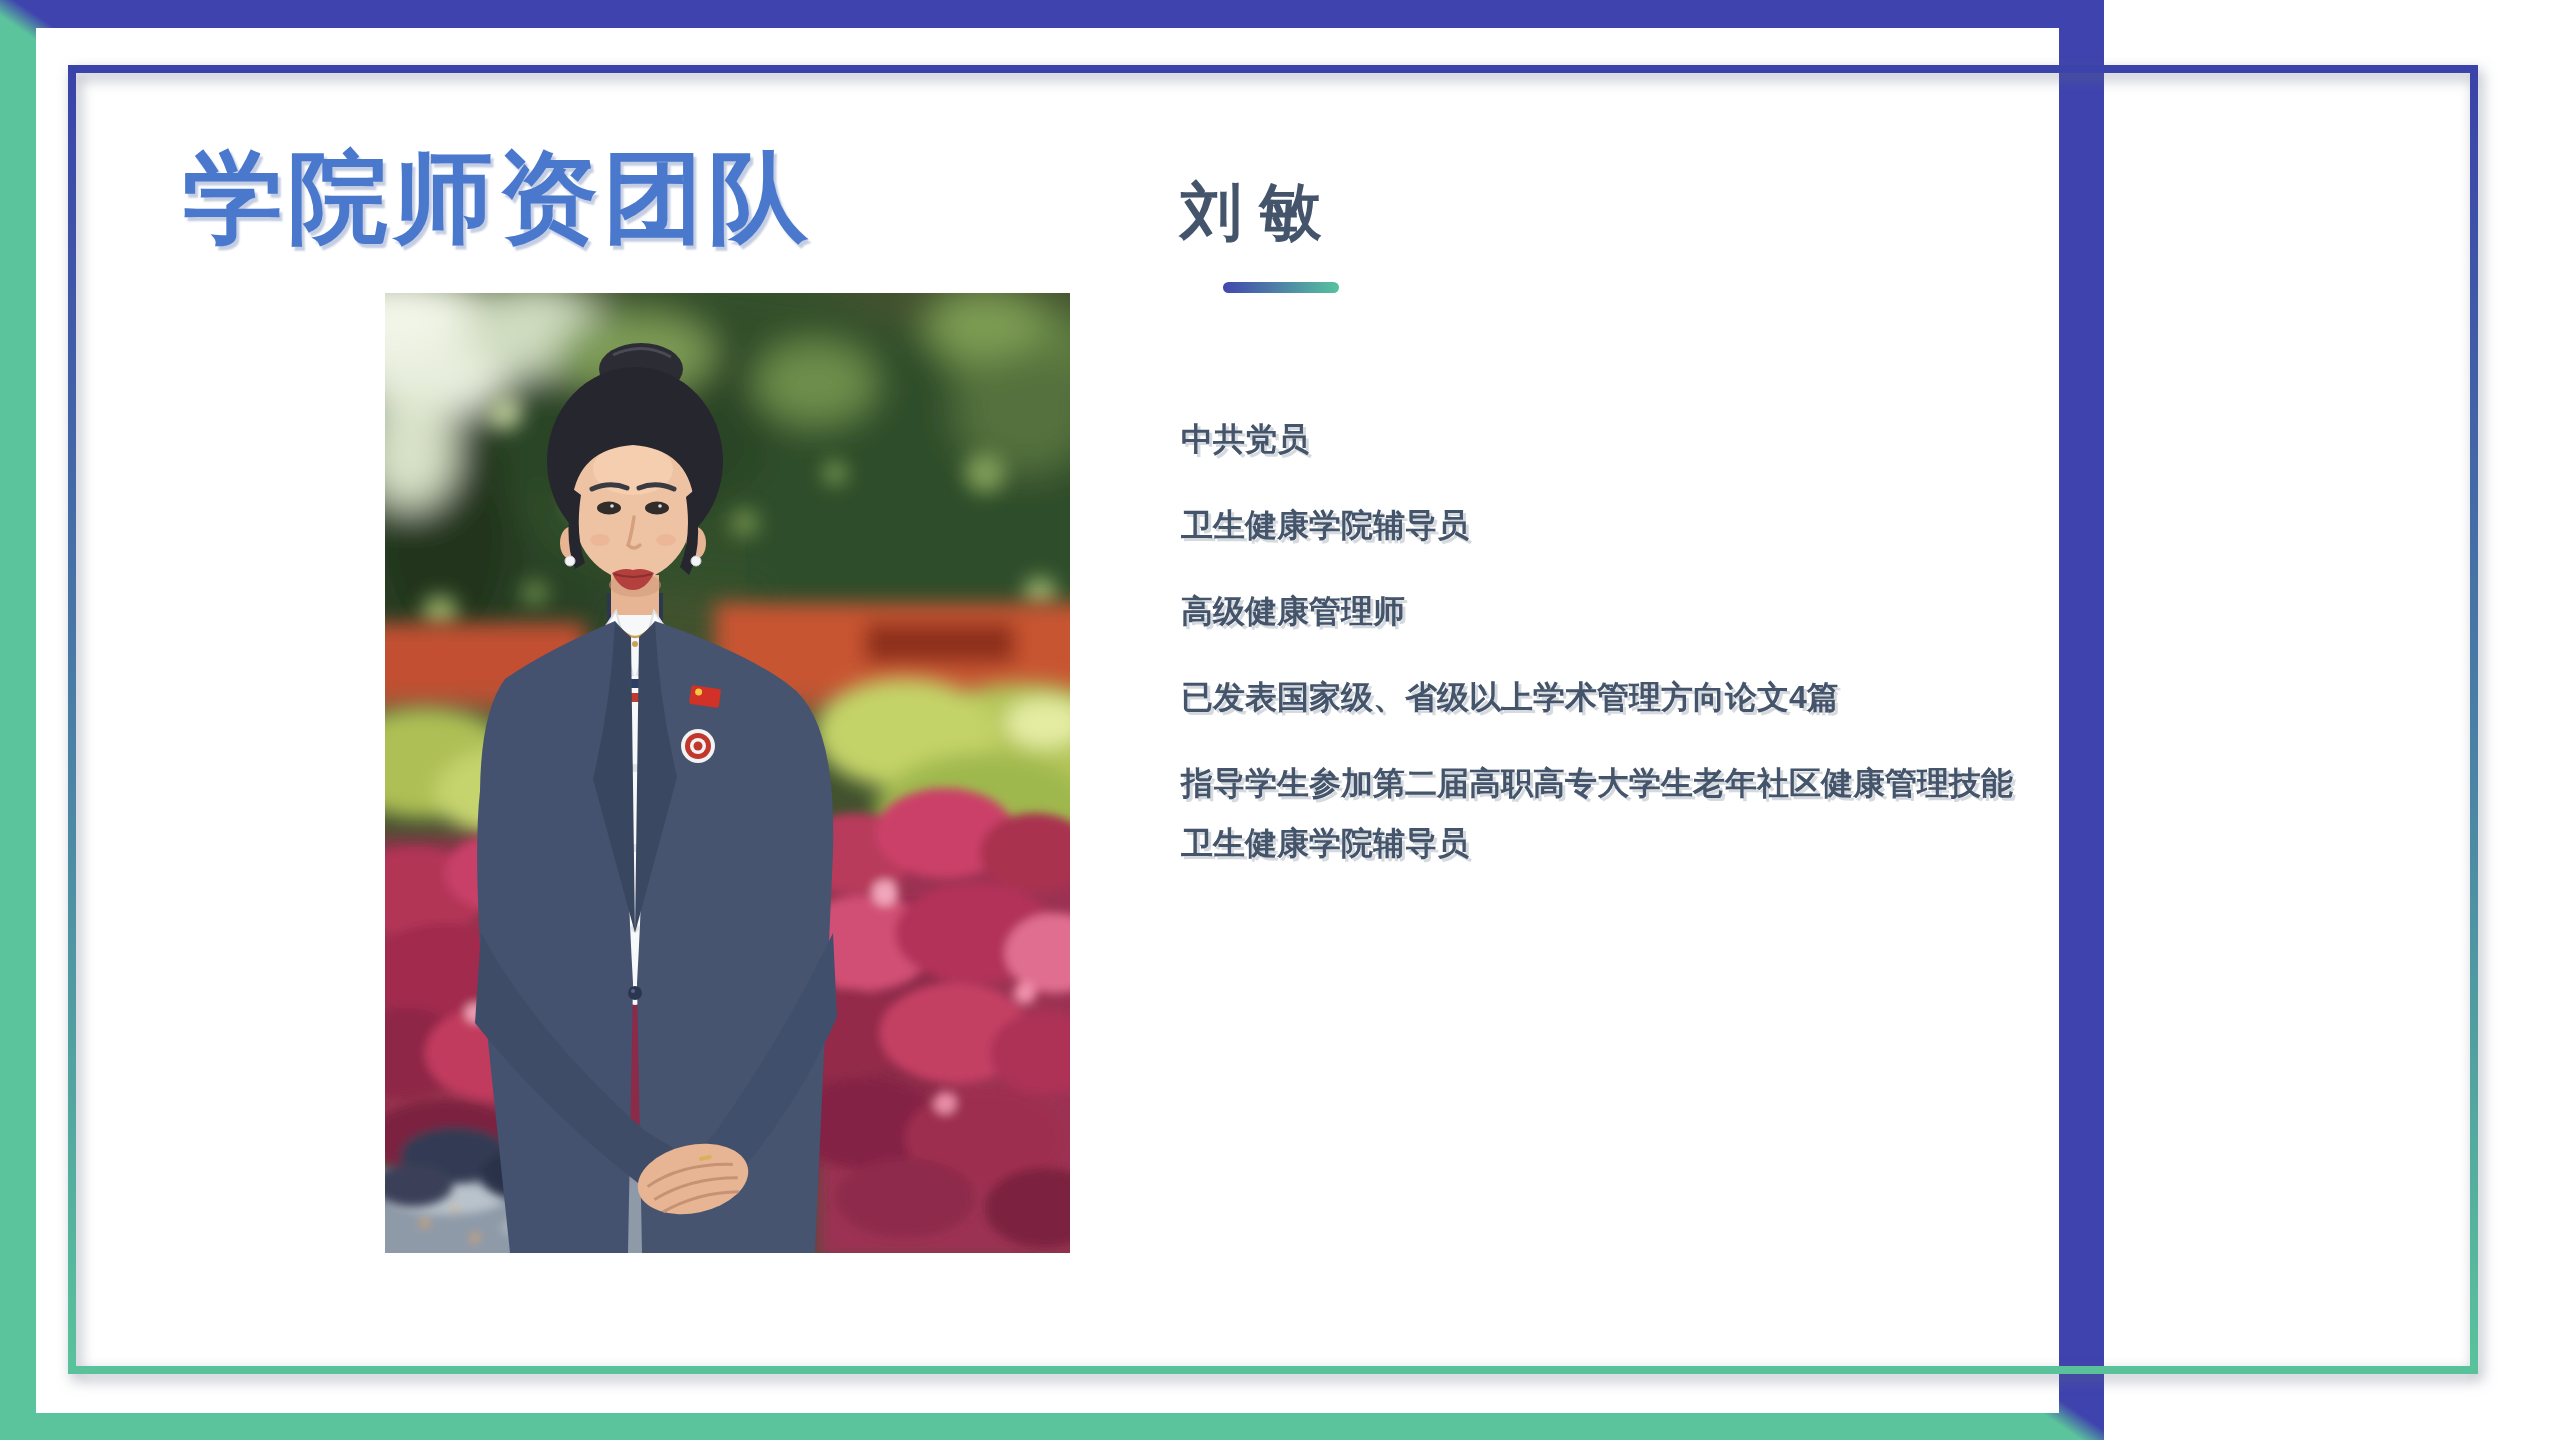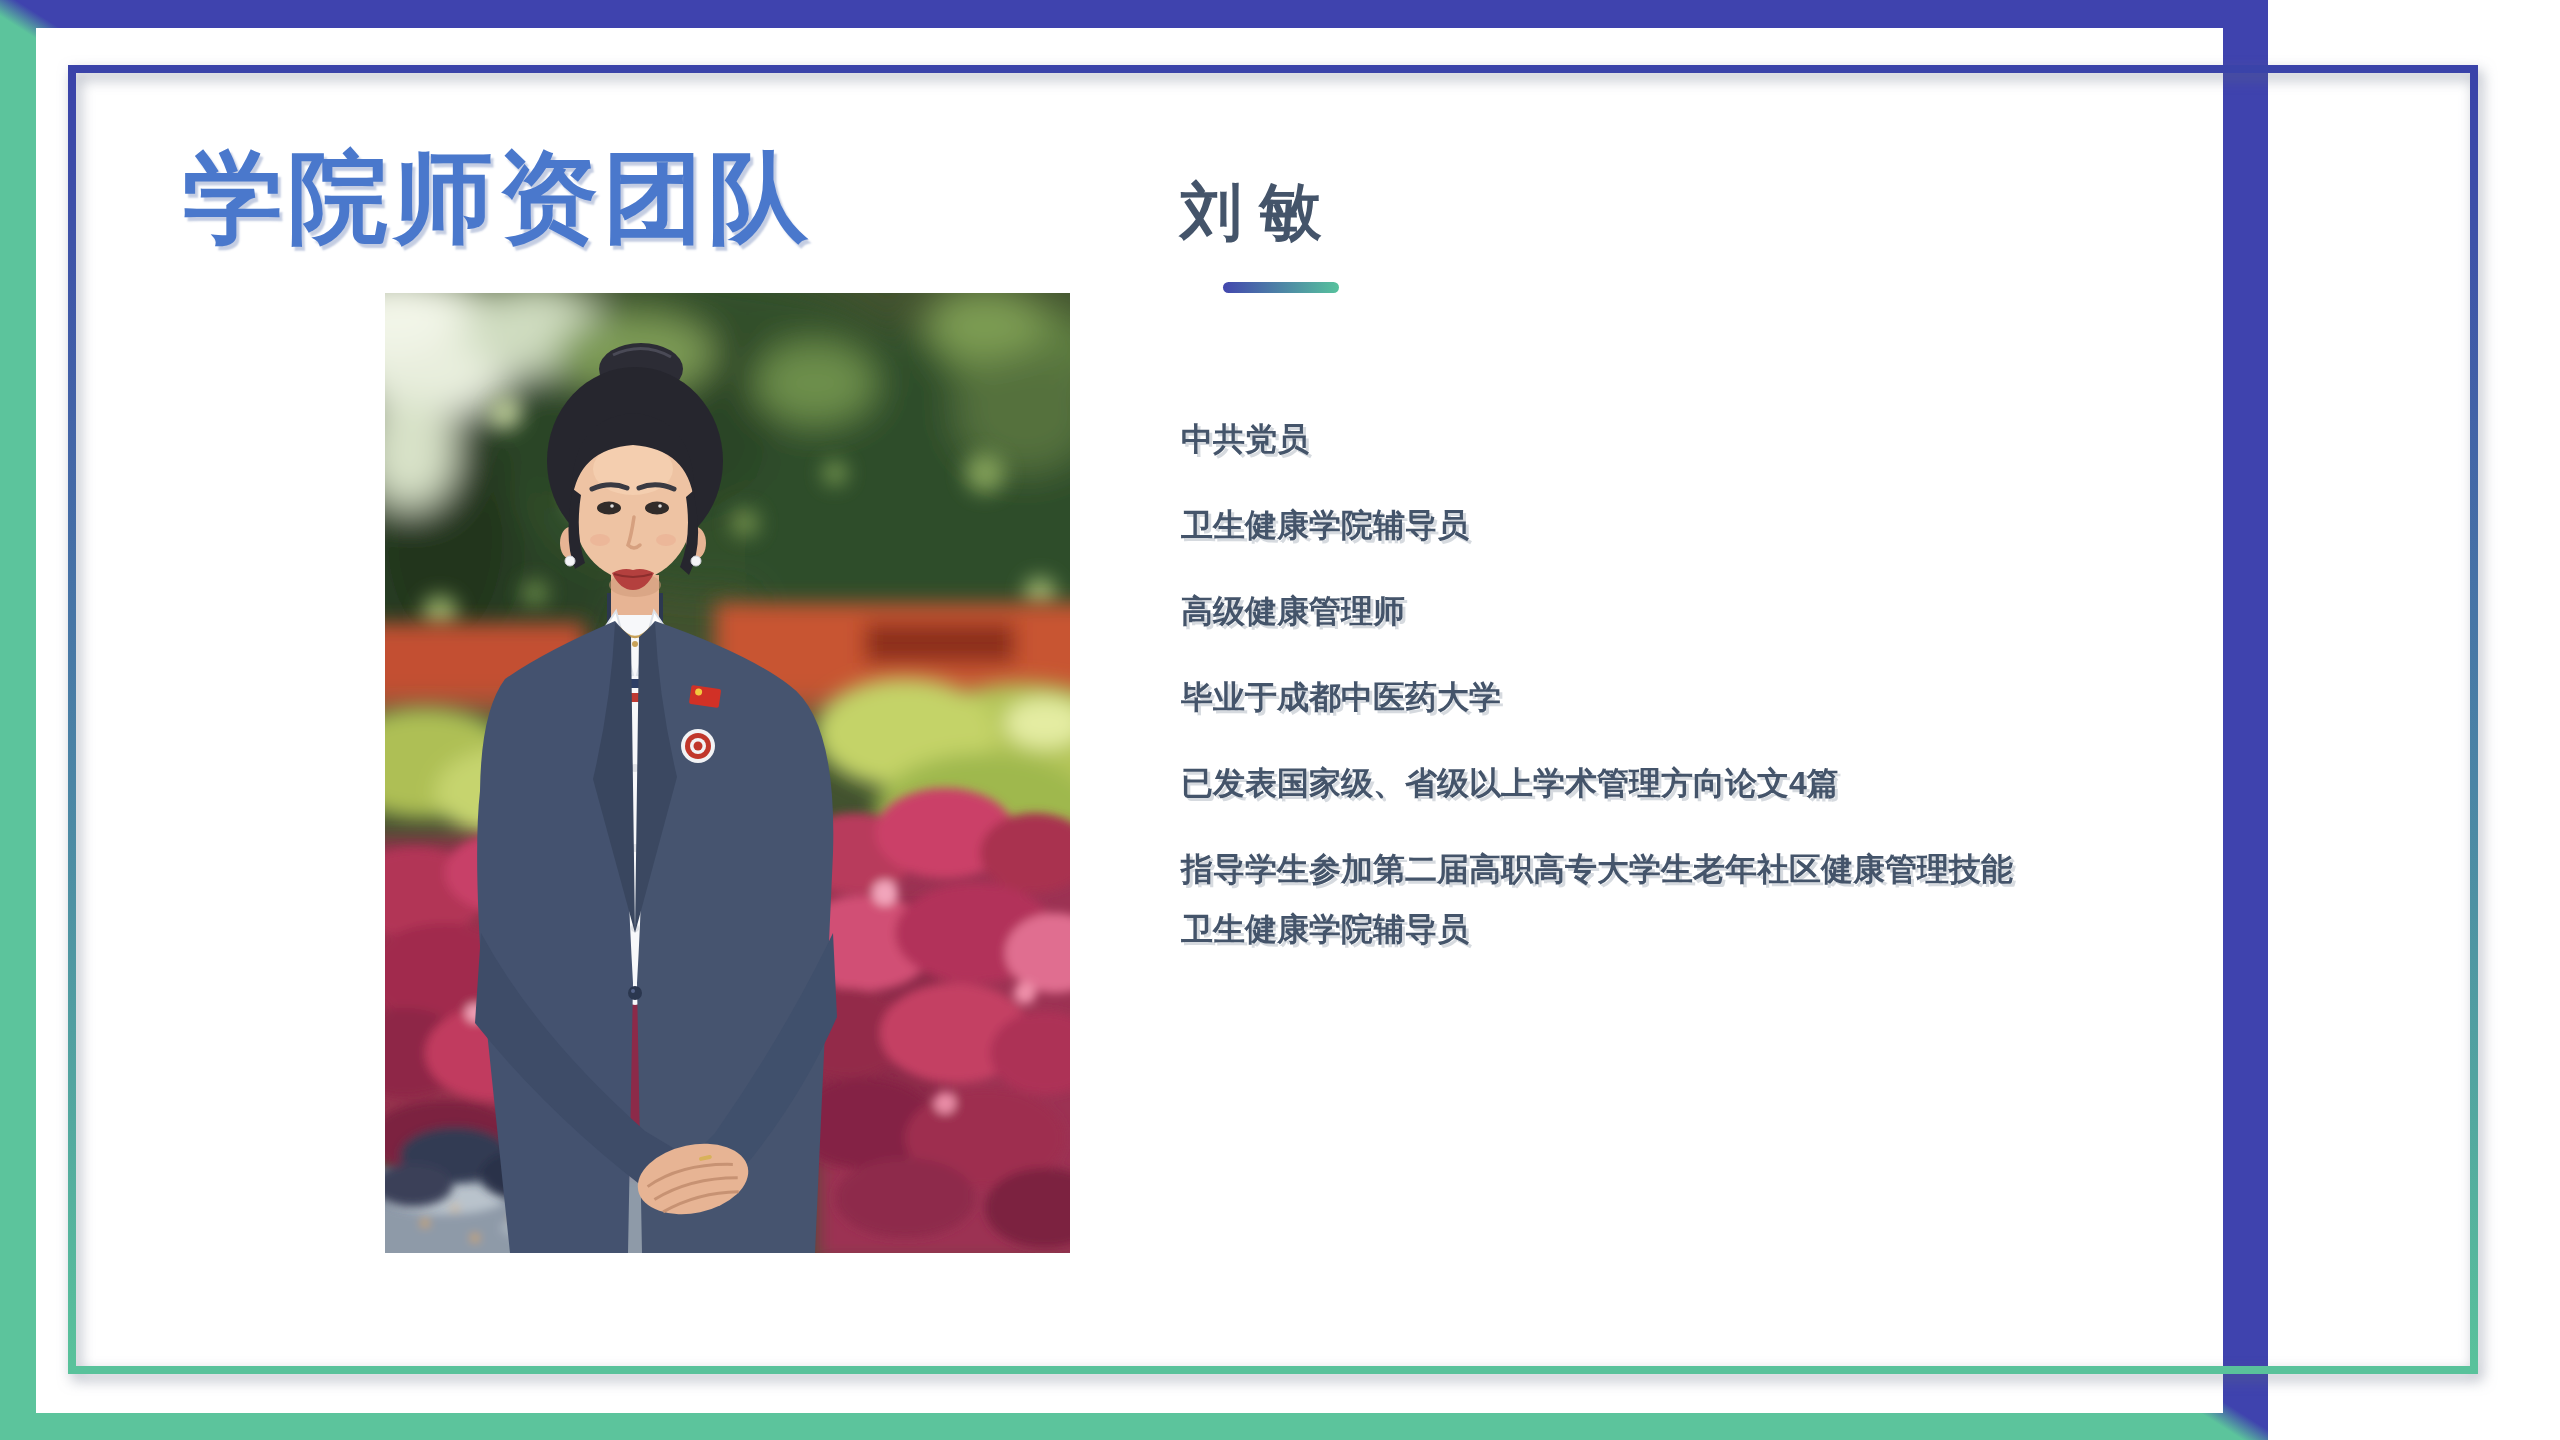--- a/index.html
+++ b/index.html
@@ -3,21 +3,21 @@
 <meta charset="utf-8">
 <style>
   :root{
     --background-green:#5CC49C; --background-blue:#3F43AE;
     --frame-top:#3A43A9; --frame-bottom:#59C29B;
     --title-blue:#4A78CC; --text-dark:#44546A;
     --divider-left:#4347AE; --divider-right:#57C29D;
   }
   html,body{margin:0;padding:0;}
   body{width:2560px;height:1440px;overflow:hidden;font-family:"Liberation Sans",sans-serif;}
-  #slide{position:relative;width:2268px;height:1440px;}
+  #slide{position:relative;width:2104px;height:1440px;}
   .bg{position:absolute;inset:0;
       background:linear-gradient(to top right,var(--background-green) 49.45%,var(--background-blue) 50.35%);}
   .card{position:absolute;left:36px;top:28px;right:45px;bottom:27px;background:#ffffff;}
   .frame{position:absolute;left:68px;top:65px;width:2394px;height:1293px;
       border:8px solid;border-image:linear-gradient(180deg,var(--frame-top) 0%,#4B85A5 55%,var(--frame-bottom) 100%) 1;
       filter:drop-shadow(4px 6px 7px rgba(96,106,128,0.5));}
   .title{position:absolute;left:183px;top:147px;margin:0;
       font-size:100px;line-height:100px;font-weight:800;letter-spacing:5px;
       color:var(--title-blue);text-shadow:3px 4px 2px rgba(61,88,158,0.30);white-space:nowrap;}
   .photo{position:absolute;left:385px;top:293px;width:685px;height:960px;overflow:hidden;background:#3c5230;}
@@ -241,23 +241,20 @@
     <div class="item">
       <span class="line">中共党员</span>
     </div>
     <div class="item">
       <span class="line">卫生健康学院辅导员</span>
     </div>
     <div class="item">
       <span class="line">高级健康管理师</span>
     </div>
     <div class="item">
-      <span class="line">毕业于成都中医药大学</span>
-    </div>
-    <div class="item">
       <span class="line">已发表国家级、省级以上学术管理方向论文4篇</span>
     </div>
     <div class="item">
     </div>
     <div class="item">
       <span class="line">指导学生参加第二届高职高专大学生老年社区健康管理技能</span>
       <span class="line">卫生健康学院辅导员</span>
     </div>
   </div>
 </div>

